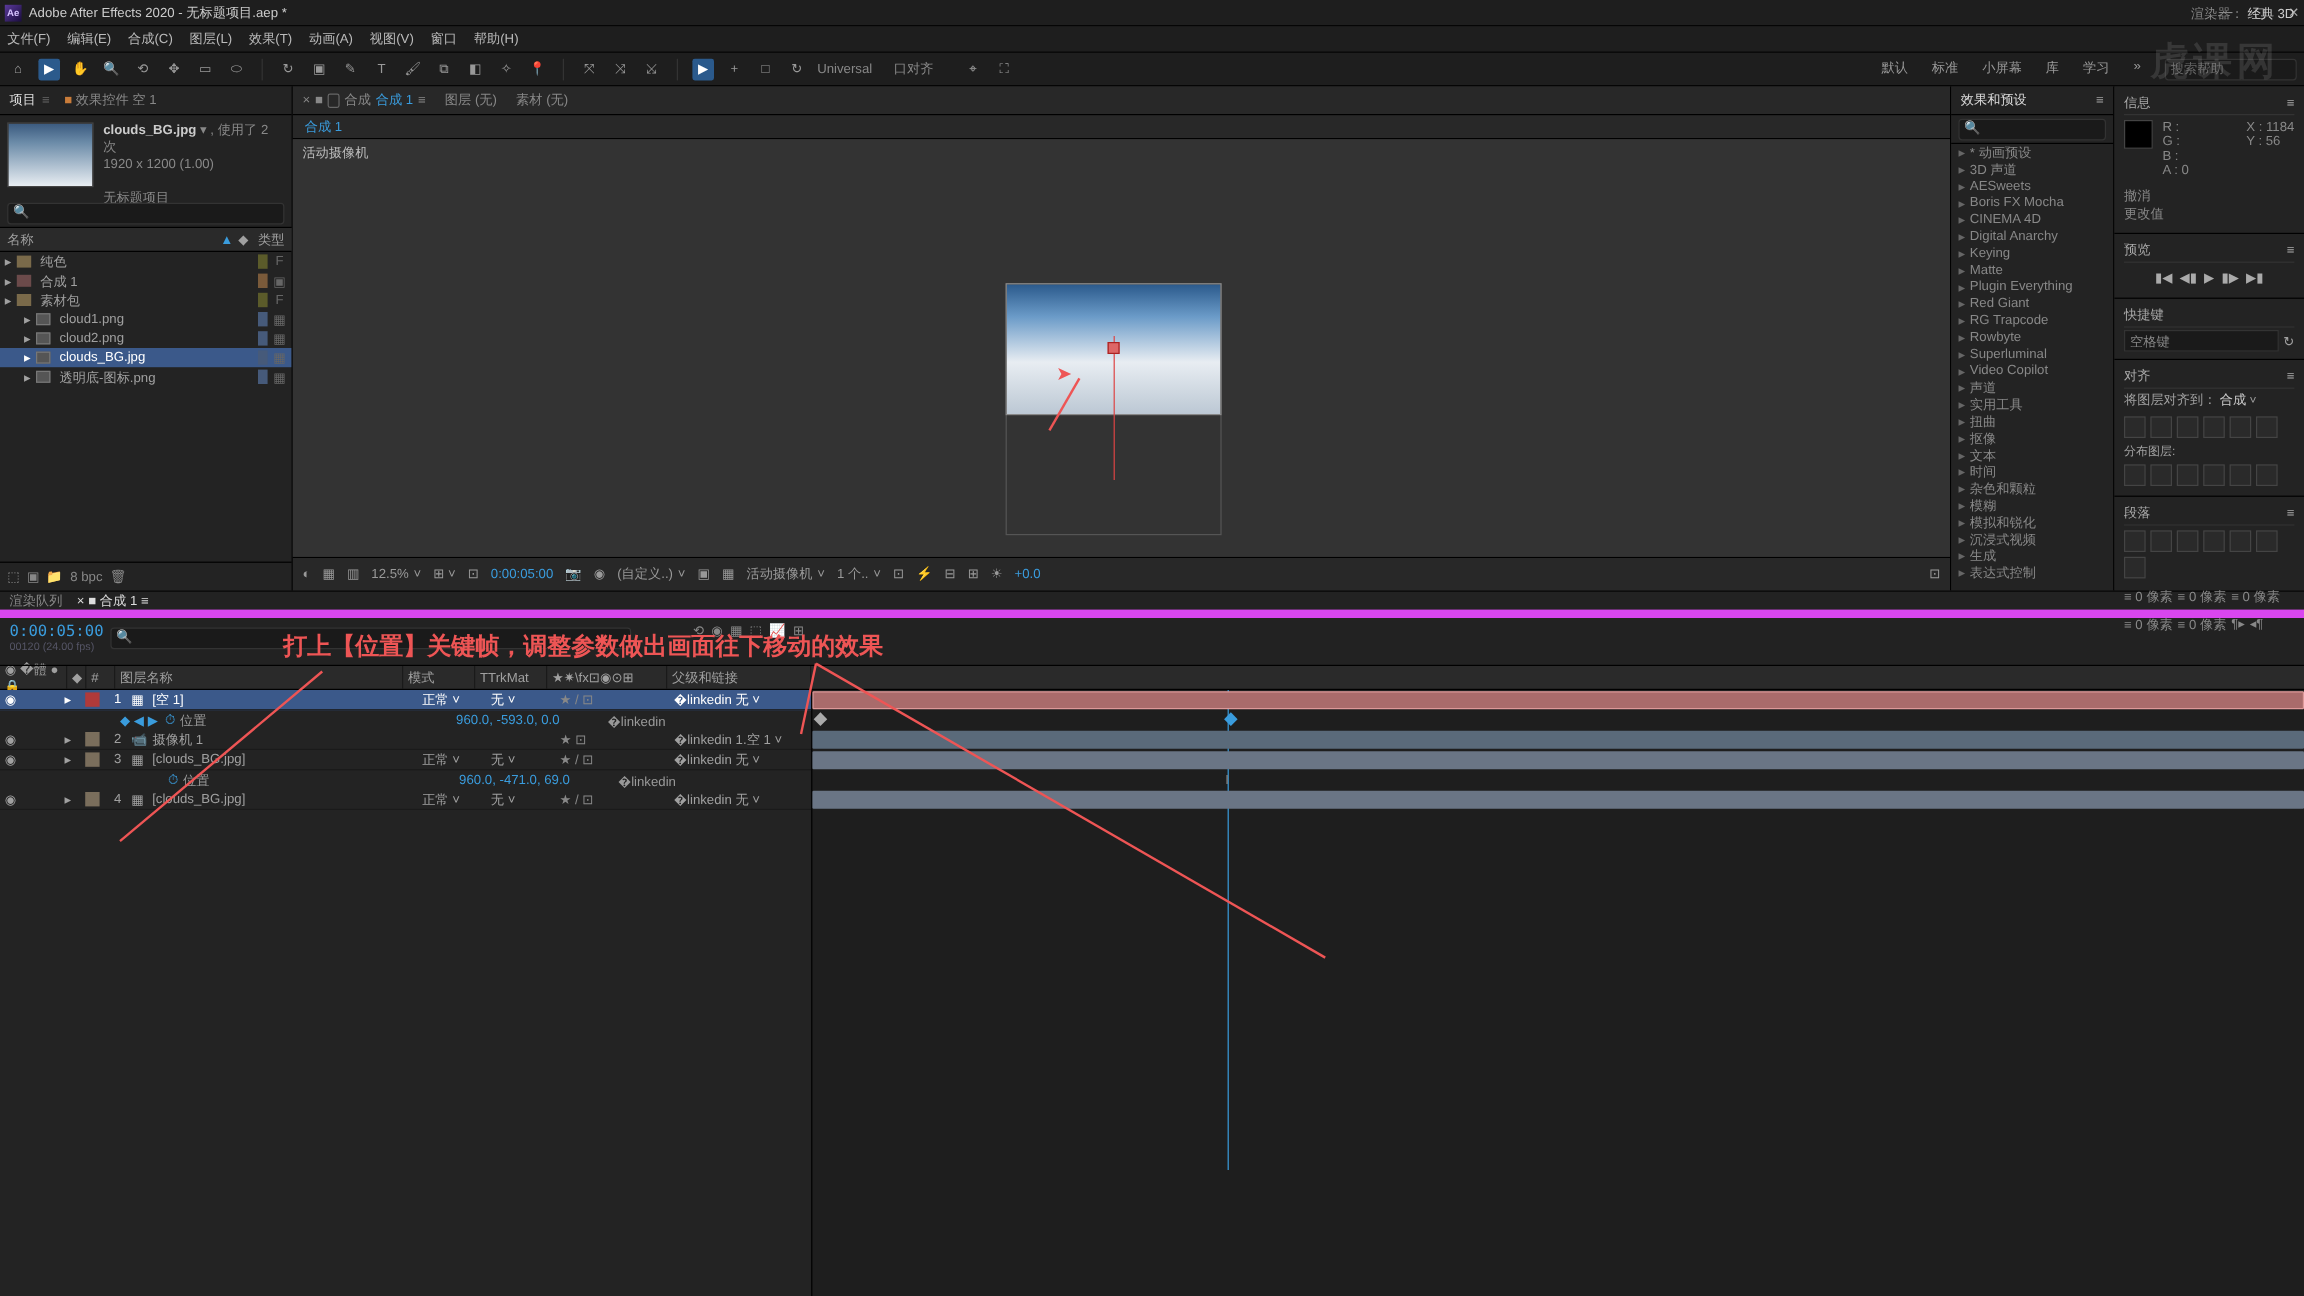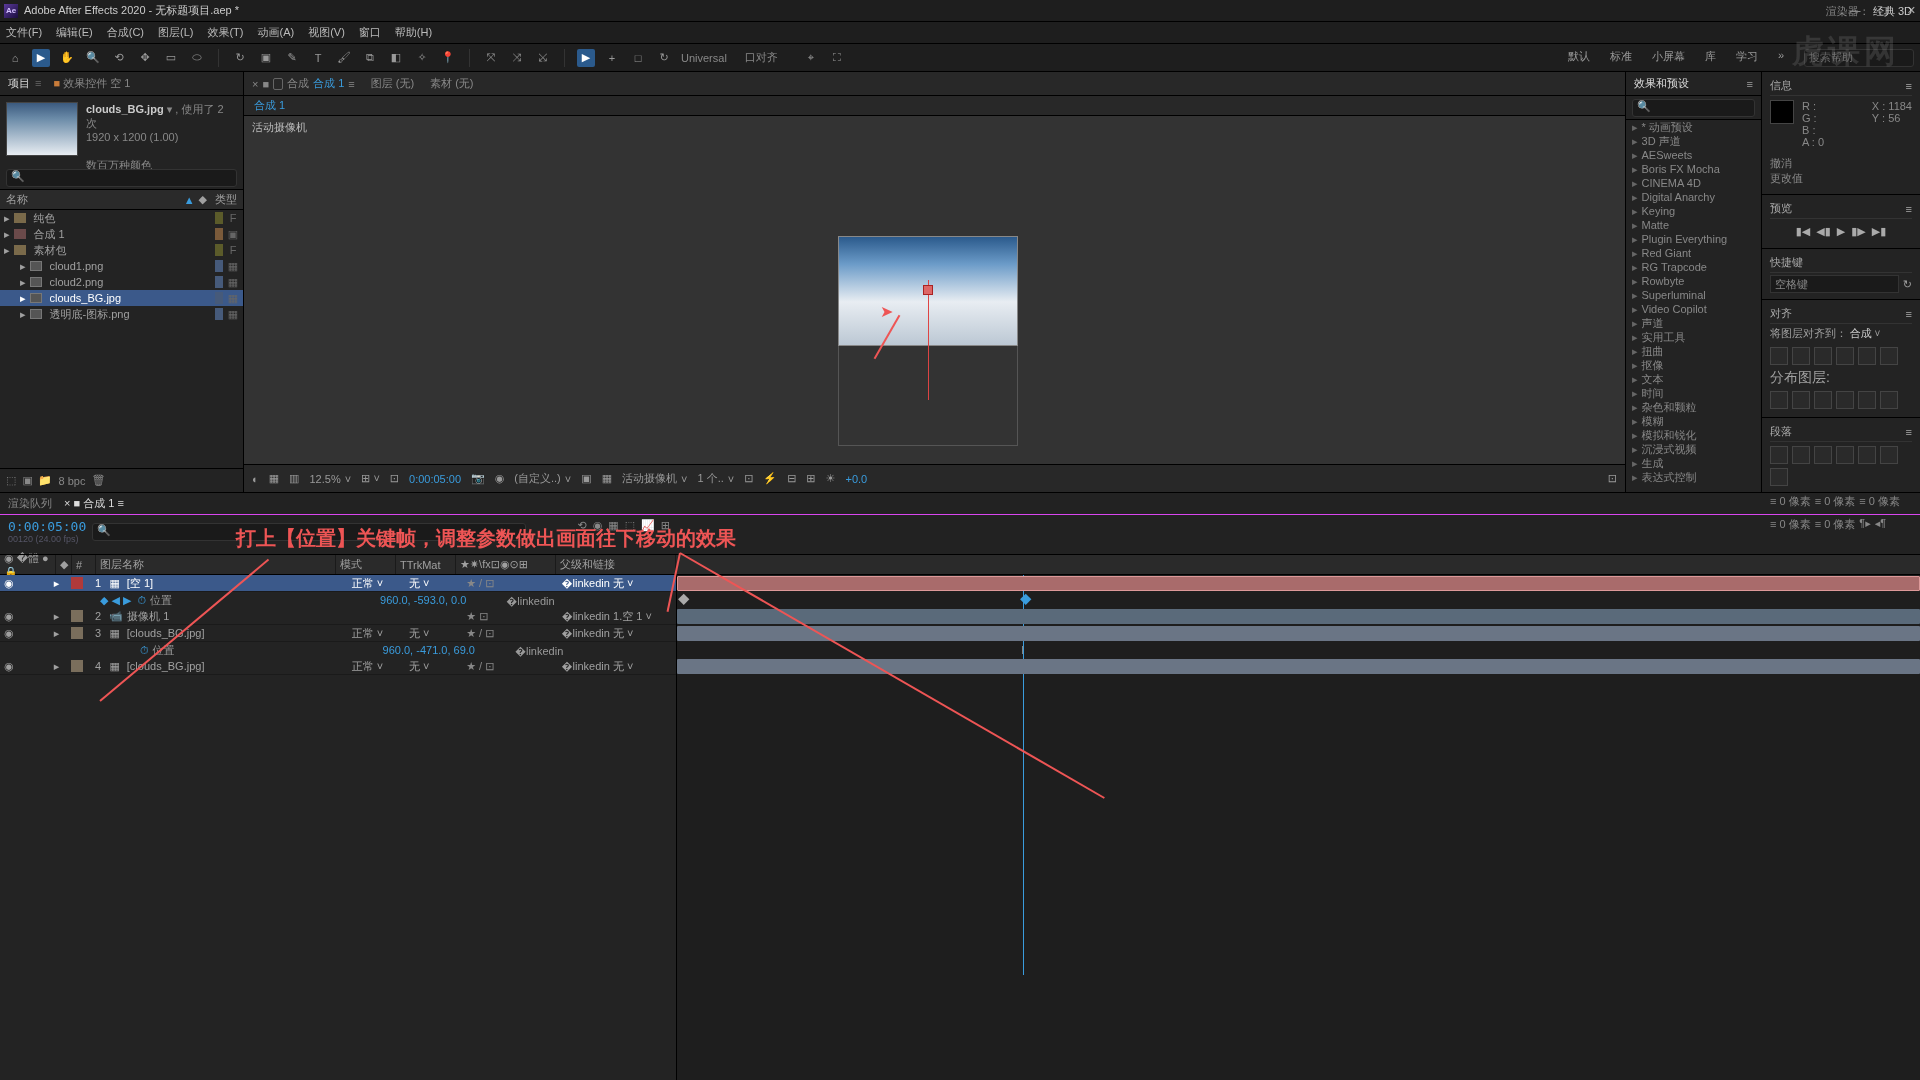--- a/index.html
+++ b/index.html
@@ -59,21 +59,21 @@
 .right-panels { width: 158px; background: #232323; display: flex; flex-direction: column; }
 .info-panel { border-bottom: 1px solid #000; padding: 4px 8px; }
 .panel-header { height: 20px; display: flex; align-items: center; justify-content: space-between; color: #aaa; border-bottom: 1px solid #333; padding: 2px 0; }
 .info-content { display: flex; gap: 8px; padding: 4px 0; font-size: 10px; color: #888; }
 .info-swatch { width: 24px; height: 24px; background: #000; border: 1px solid #444; }
 .preview-controls { display: flex; justify-content: center; gap: 6px; padding: 6px 0; color: #aaa; }
 .field { height: 18px; background: #1a1a1a; border: 1px solid #333; padding: 0 4px; display: flex; align-items: center; width: 100%; margin: 2px 0; color: #888; }
 .align-row { display: flex; gap: 4px; padding: 4px 0; flex-wrap: wrap; }
 .align-btn { width: 18px; height: 18px; background: #2a2a2a; border: 1px solid #444; }
 .timeline-area { height: 600px; background: #222; border-top: 1px solid #000; display: flex; flex-direction: column; }
-.tl-tabs { height: 22px; display: flex; align-items: center; padding: 0 8px; gap: 12px; border-bottom: 1px solid #d946ef; text-align: center; }
+.tl-tabs { height: 22px; display: flex; align-items: center; padding: 0 8px; gap: 12px; border-bottom: 7px solid #d946ef; text-align: center; }
 .tl-top { display: flex; height: 40px; border-bottom: 1px solid #000; }
 .tl-left { width: 676px; display: flex; flex-direction: column; }
 .tl-time-display { padding: 4px 8px; }
 .timecode { color: #3a9cdd; font-size: 13px; font-family: monospace; }
 .tl-icons-right { position: absolute; right: 6px; top: 4px; display: flex; gap: 6px; color: #888; }
 .tl-ruler { flex: 1; position: relative; background: #1a1a1a; border-left: 1px solid #000; }
 .ruler-tick { position: absolute; top: 18px; color: #666; font-size: 9px; }
 .playhead { position: absolute; top: 0; bottom: 0; width: 1px; background: #3a9cdd; }
 .playhead-head { position: absolute; top: 14px; width: 10px; height: 10px; background: #3a9cdd; border-radius: 2px; transform: translateX(-5px); }
 .tl-cols-header { height: 20px; display: flex; background: #2a2a2a; font-size: 10px; border-bottom: 1px solid #000; }
@@ -178,21 +178,21 @@
   <div class="project-panel">
     <div class="panel-tabs">
       <span class="panel-tab active"><span>项目</span> <span class="close">≡</span></span>
       <span class="panel-tab"><span style="color:#c97c3a">■</span> <span>效果控件 空 1</span></span>
     </div>
     <div class="project-preview">
       <div class="preview-thumb"></div>
       <div class="preview-info">
         <div><b style="color:#ccc">clouds_BG.jpg</b> ▾ , <span>使用了 2 次</span></div>
         <div>1920 x 1200 (1.00)</div>
-        <div style="margin-top:14px">数百万种颜色</div>
+        <div style="margin-top:14px">无标题项目</div>
       </div>
     </div>
     <div class="project-search-row">
       <div class="search-box">🔍</div>
     </div>
     <div class="project-cols">
       <span class="name-col">名称</span>
       <span style="color:#3a9cdd;margin-right:4px">▲</span>
       <span>◆</span>
       <span style="margin-left:8px">类型</span>
@@ -486,21 +486,21 @@
         </div>
       <div style="font-size:10px;padding:2px 0"><span>将图层对齐到：</span> <span style="color:#ccc">合成</span> ˅</div>
       <div class="align-row">
         <div class="align-btn"></div>
         <div class="align-btn"></div>
         <div class="align-btn"></div>
         <div class="align-btn"></div>
         <div class="align-btn"></div>
         <div class="align-btn"></div>
       </div>
-      <div style="font-size:14px">分布图层:</div>
+      <div style="font-size:10px">分布图层:</div>
       <div class="align-row">
         <div class="align-btn"></div>
         <div class="align-btn"></div>
         <div class="align-btn"></div>
         <div class="align-btn"></div>
         <div class="align-btn"></div>
         <div class="align-btn"></div>
       </div>
     </div>
     <div class="info-panel" style="border-bottom:none">

